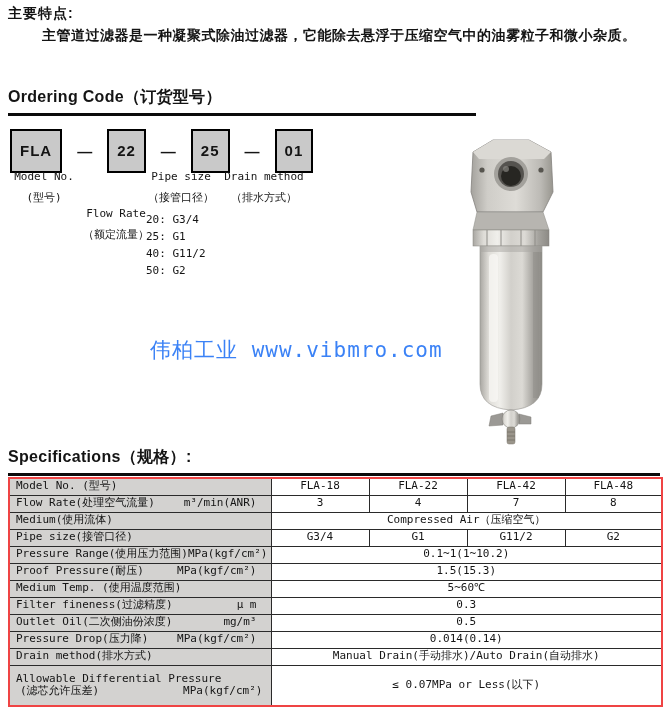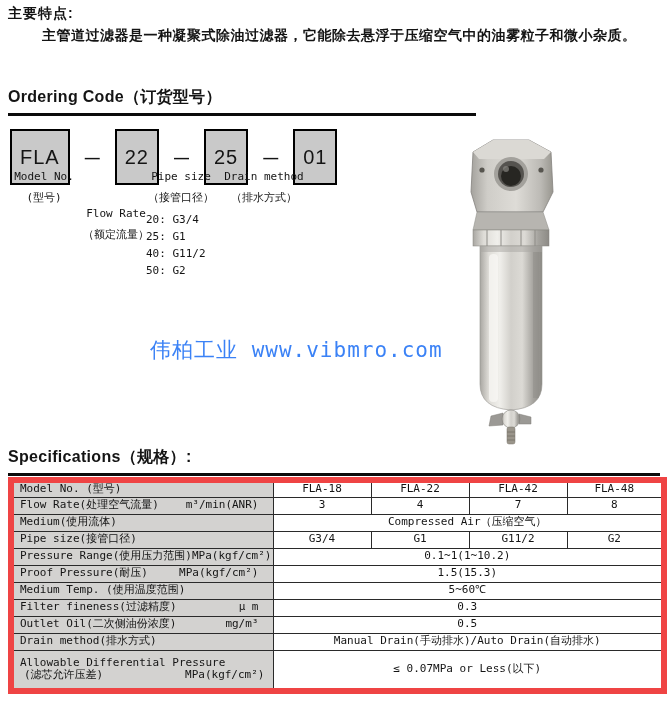--- a/index.html
+++ b/index.html
@@ -29,22 +29,22 @@
   .ordering-title { left:8px; top:87px; width:468px; }
   .spec-title     { left:8px; top:447px; width:652px; }
 
   
   .code-row {
     position:absolute; left:10px; top:129px;
     display:flex; align-items:center;
   }
   .code-box {
     background:#c9c9c9; border:2px solid #000;
-    font-size:20px; font-weight:normal; letter-spacing:1px;
-    padding:17px 8px; line-height:18px; text-align:center;
+    font-size:15px; font-weight:bold; letter-spacing:1px;
+    padding:11px 8px; line-height:18px; text-align:center;
   }
   .code-dash { font-size:15px; font-weight:bold; margin:0 15px; }
 
   
   .legend { position:absolute; left:0; top:170px; width:440px; height:112px;
             font-size:11px; }
   .legend-col { position:absolute; top:0; }
   .col-model { left:12px;  width:64px; }
   .col-flow  { left:72px;  width:88px;margin-top:37px; }
   .col-pipe  { left:144px; width:74px; }
@@ -60,21 +60,21 @@
     font-size:21px; color:#3b82f6; letter-spacing:1px; white-space:nowrap;
   }
 
   
   .photo { position:absolute; left:433px; top:136px; width:154px; height:316px; z-index:1; }
 
   
   table.spec {
     position:absolute; left:8px; top:477px; width:653px;
     border-collapse:collapse; table-layout:fixed;
-    border:6px solid #ef4444;
+    border:2px solid #ef4444;
     font-size:11px;
   }
   table.spec td {
     border:1px solid #2a2a2a; height:17px;
     line-height:1.15; overflow:hidden; white-space:nowrap;
   }
   td.lbl { background:#d3d2d0; padding:0 0 0 6px; text-align:left; }
   td.val { background:#ffffff; text-align:center; }
   .lw { display:flex; justify-content:space-between; padding-right:14px; }
   tr.tall td { height:41px; }
@@ -262,20 +262,29 @@
       <tr>
         <td class="lbl">
             <div class="lw">
           <span>Outlet Oil(二次侧油份浓度)</span>
           <span>mg/m³</span>
             </div>
           </td>
         <td class="val" colspan="4">0.5</td>
       </tr>
       <tr>
+        <td class="lbl">
+            <div class="lw">
+          <span>Pressure Drop(压力降)</span>
+          <span>MPa(kgf/cm²)</span>
+            </div>
+          </td>
+        <td class="val" colspan="4">0.014(0.14)</td>
+      </tr>
+      <tr>
         <td class="lbl">Drain method(排水方式)</td>
         <td class="val" colspan="4">Manual Drain(手动排水)/Auto Drain(自动排水)</td>
       </tr>
       <tr class="tall">
         <td class="lbl">
           <div>Allowable Differential Pressure</div>
           <div class="lbl2">
             <span>(滤芯允许压差)</span>
             <span>MPa(kgf/cm²)</span>
           </div>

